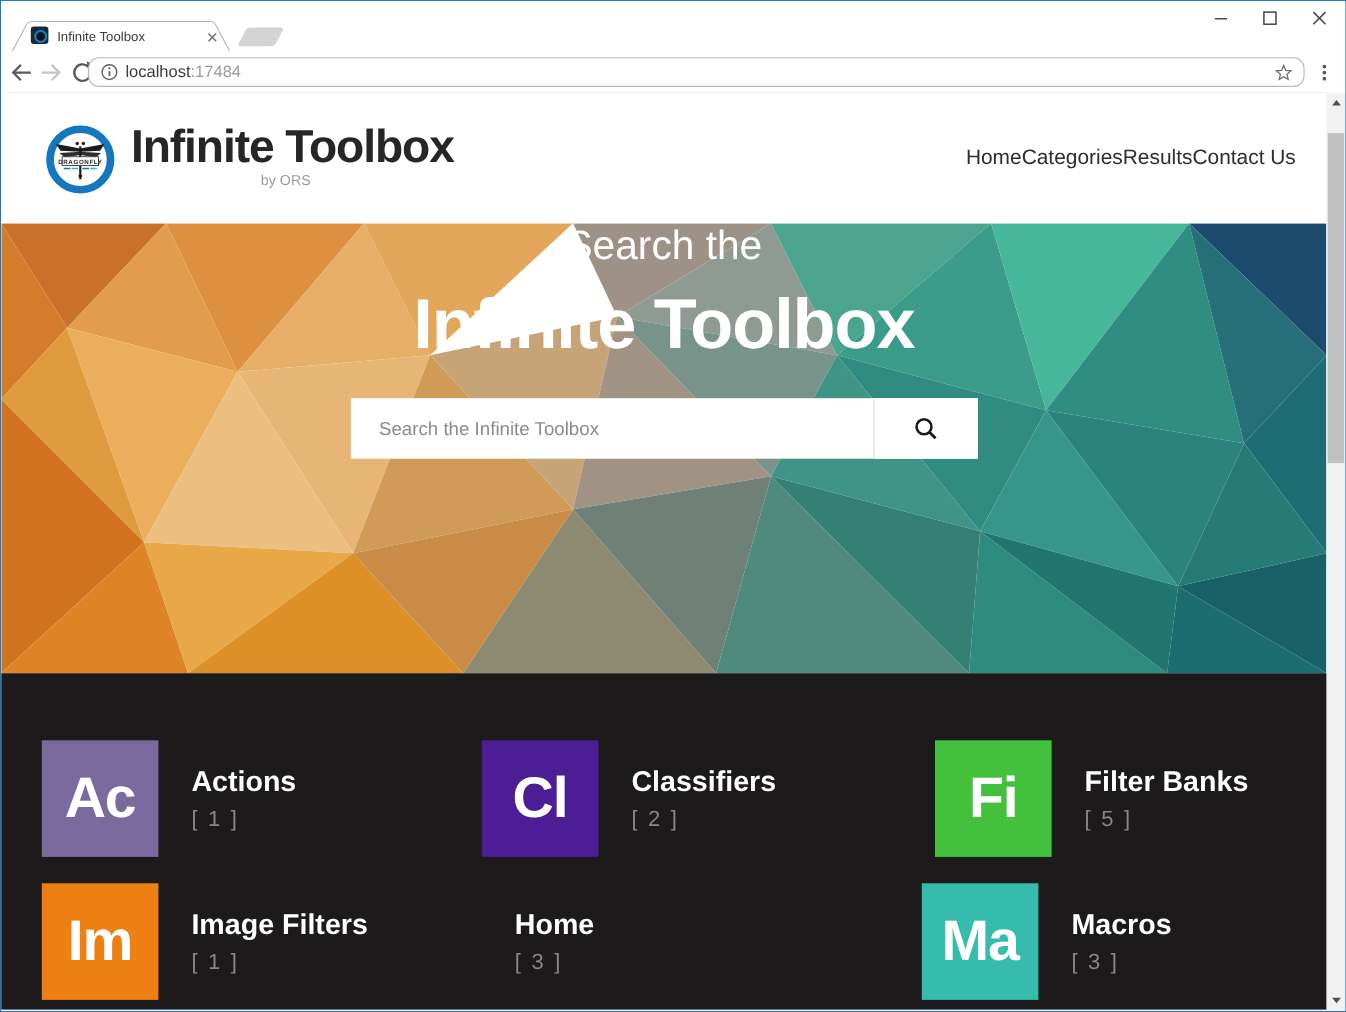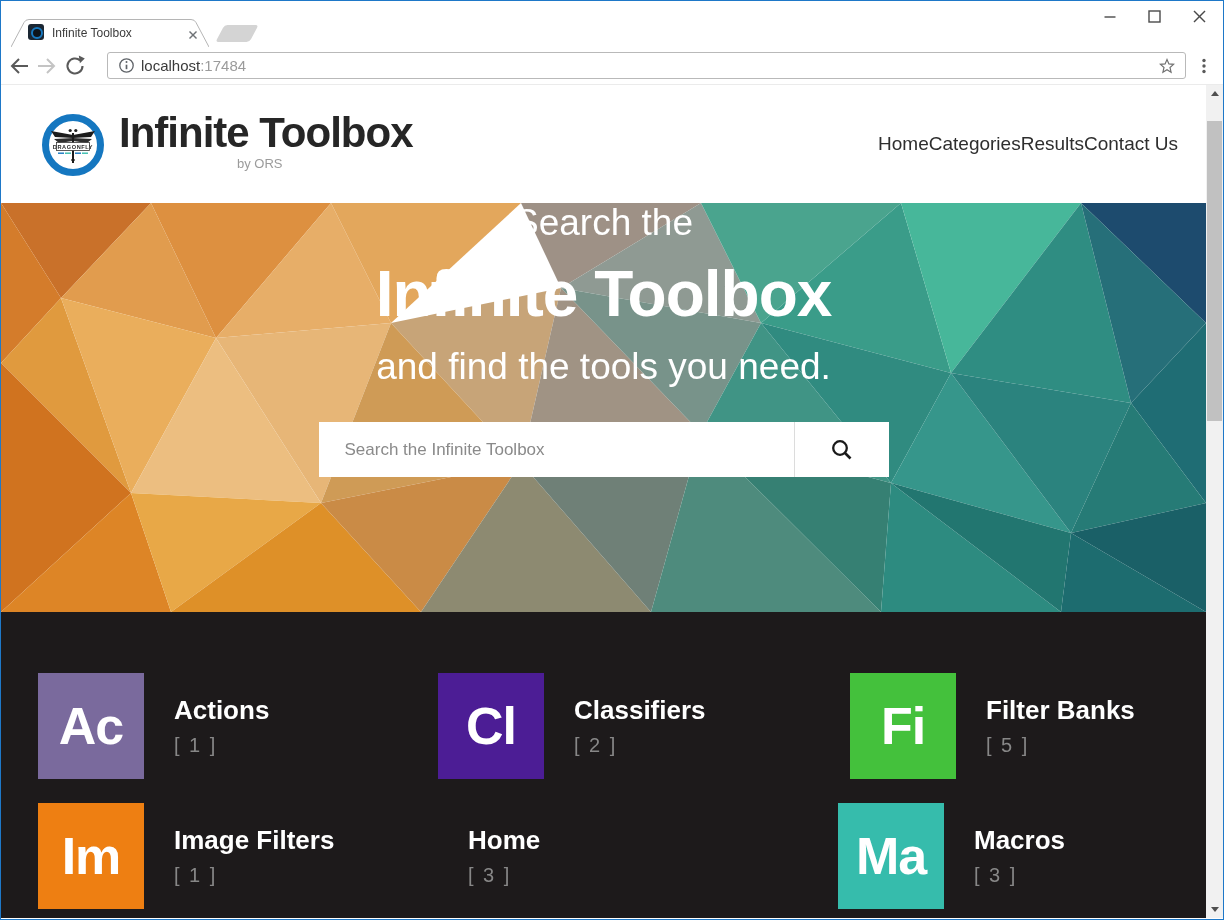--- a/index.html
+++ b/index.html
@@ -41,22 +41,22 @@
 
   .toolbar {
     position:relative; height:38px; background:#fff;
     border-bottom:1px solid #ebebeb;
   }
   .nav-btn { position:absolute; top:5px; width:28px; height:28px; display:flex; align-items:center; justify-content:center; }
   .btn-back { left:4px; }
   .btn-forward { left:32px; }
   .btn-reload { left:60px; }
   .omnibox {
-    position:absolute; left:106px; right:37px; top:5px; height:27px;
-    border:1px solid #b9b9b9; border-radius:3px; background:#fff;
+    position:absolute; left:79px; right:37px; top:5px; height:27px;
+    border:1px solid #b9b9b9; border-radius:10px; background:#fff;
     display:flex; align-items:center; padding:0 8px; cursor:text;
   }
   .omni-info { margin:0 6px 0 2px; display:flex; }
   .omni-text { font-size:15px; color:#3a3a3a; }
   .omni-text .port { color:#9b9b9b; }
   .omni-star { margin-left:auto; display:flex; }
   .menu-btn { position:absolute; right:6px; top:6px; width:26px; height:26px; display:flex; align-items:center; justify-content:center; }
 
   
   .page { position:relative; height:833px; background:#fff; overflow:hidden; }
@@ -273,21 +273,20 @@
           <polygon points="890,280 950,170 1070,330" fill="#36968b"></polygon>
           <polygon points="950,170 1130,200 1070,330" fill="#2b837e"></polygon>
           <polygon points="890,280 1070,330 1060,409" fill="#227670"></polygon>
           <polygon points="1060,409 1070,330 1205,409" fill="#1d6c6f"></polygon>
           <polygon points="1070,330 1130,200 1205,300" fill="#267b76"></polygon>
           <polygon points="1070,330 1205,300 1205,409" fill="#1a6067"></polygon>
         </svg>
         <div class="hero-inner">
           <div class="h-line1">Search the</div>
           <div class="h-line2">Infinite Toolbox</div>
-          <div class="h-line3">and find the tools you need.</div>
           <div class="search-row">
             <input class="search-input" type="text" placeholder="Search the Infinite Toolbox" style="">
             <button class="search-btn">
               <svg width="24" height="24" viewBox="0 0 24 24">
                 <circle cx="10" cy="10" r="6.8" fill="none" stroke="#1a1a1a" stroke-width="2.3"></circle>
                 <line x1="15" y1="15" x2="20.5" y2="20.5" stroke="#1a1a1a" stroke-width="2.6"></line>
               </svg>
             </button>
           </div>
         </div>

